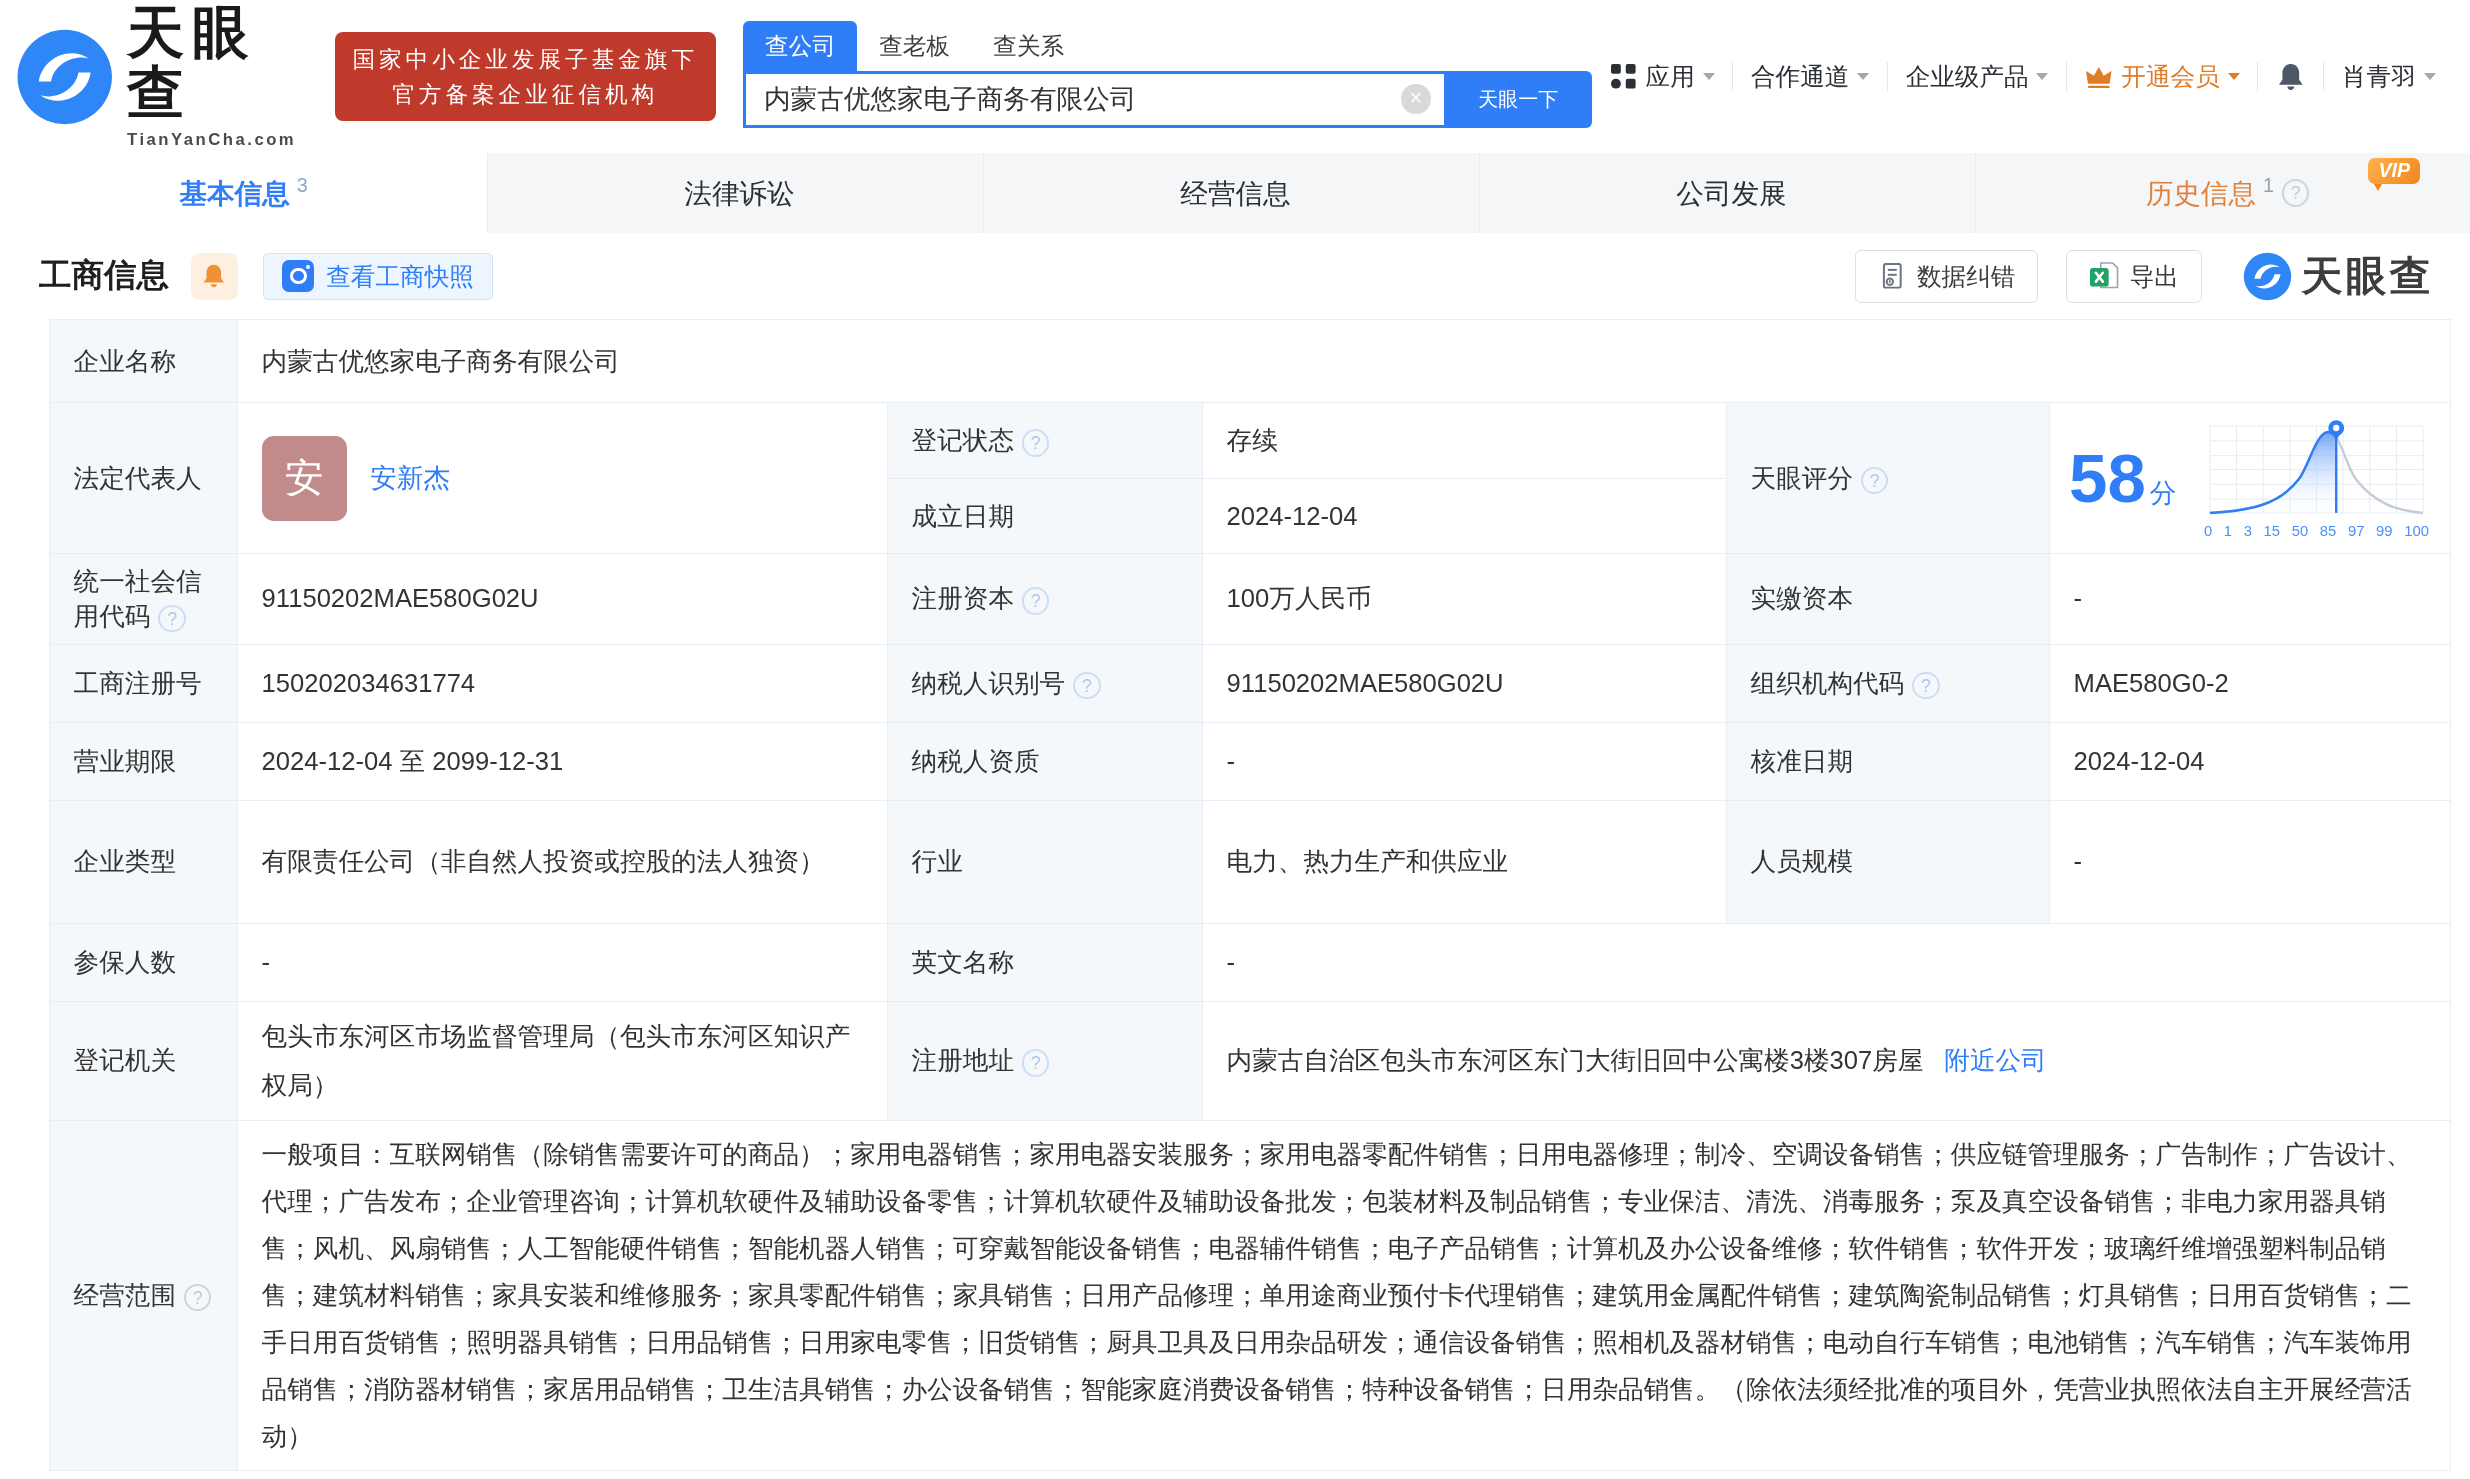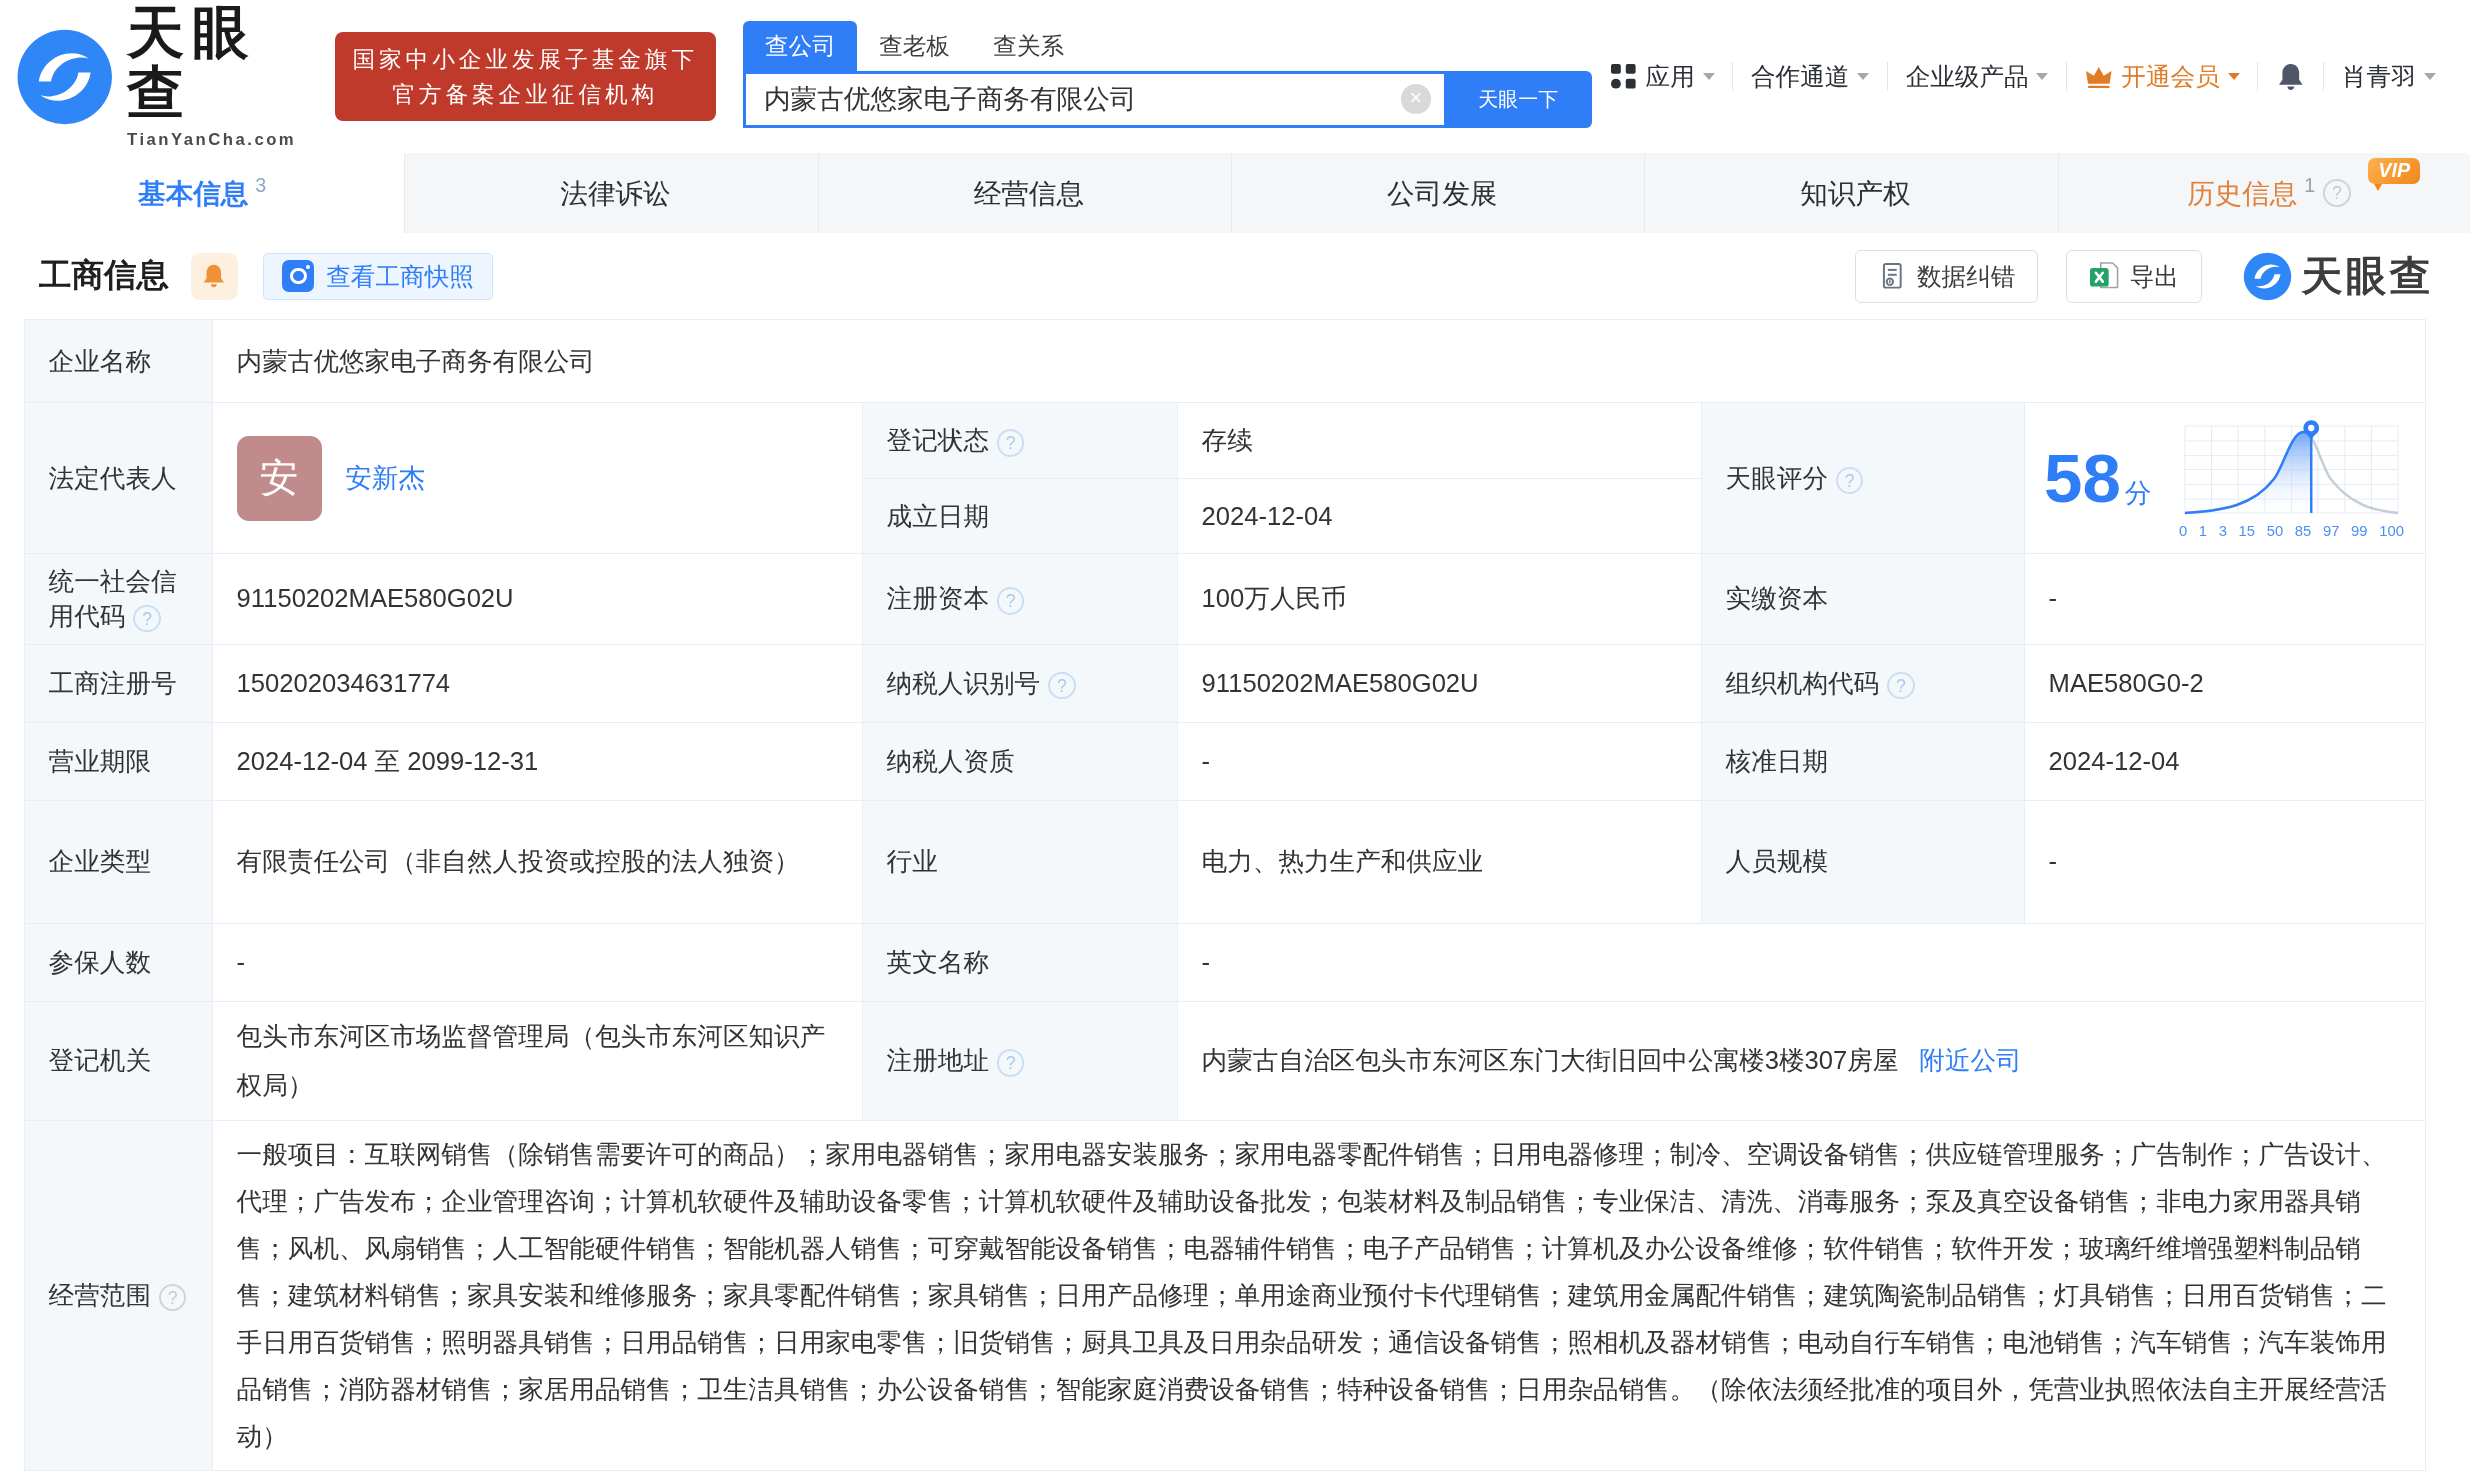--- a/index.html
+++ b/index.html
@@ -58,21 +58,21 @@
   .snapshot-btn .cam::after { content:""; position:absolute; left:7.9px; top:7.9px; width:10.8px; height:10.8px; border:3px solid #fff; border-radius:50%; }
   .snapshot-btn .cam::before { content:""; position:absolute; right:4.9px; top:4.9px; width:3.9px; height:3.9px; background:#fff; border-radius:50%; }
   .snapshot-btn span { font-size:24.6px; color:#2f7ef7; }
   .head-right { margin-left:auto; display:flex; align-items:center; }
   .ghost-btn { height:53px; background:#fff; border:1px solid #dcdfe3; border-radius:5.9px; display:flex; align-items:center; padding:0 21.7px; font-size:24.6px; color:#3c3c3c; cursor:pointer; margin-left:27.6px; }
   .ghost-btn svg { margin-right:9.9px; }
   .watermark { display:flex; align-items:center; margin-left:41px; margin-right:7.9px; }
   .watermark .wm-text { font-size:41px; font-weight:bold; color:#3d3d3d; letter-spacing:3px; margin-left:9.9px; }
 
   
-  table.info { border-collapse:collapse; table-layout:fixed; width:2402px; margin-left:24px; }
+  table.info { border-collapse:collapse; table-layout:fixed; width:2402px; margin-left:49px; }
   table.info td { border:1px solid #e8eef4; font-size:25.6px; color:#333; padding:9.9px 23.6px; vertical-align:middle; word-break:break-all; }
   td.lbl { background:#f4f8fb; }
   td.scope-val { line-height:47px; padding:25.6px 27.6px 25.6px 23.6px; }
   .green { color:#2bae66; }
   .link { color:#2f7ef7; cursor:pointer; }
   .rep-cell { display:flex; align-items:center; gap:23.6px; }
   .avatar { width:85px; height:85px; background:#c18b8b; border-radius:11.8px; color:#fff; font-size:39px; display:flex; align-items:center; justify-content:center; flex:0 0 auto; }
   .rep-name { font-size:26.6px; }
   .score-cell { display:flex; align-items:center; justify-content:center; gap:25.6px; padding:3.9px 9.9px; }
   .score-num { font-size:69px; font-weight:bold; color:#2f7ef7; line-height:1; }
@@ -174,23 +174,20 @@
         <span class="count blue">3</span>
     </div>
     <div class="mtab">
       <span>法律诉讼</span>
     </div>
     <div class="mtab">
       <span>经营信息</span>
     </div>
     <div class="mtab">
       <span>公司发展</span>
-    </div>
-    <div class="mtab">
-      <span>知识产权</span>
     </div>
     <div class="mtab history">
       <span class="vip-badge">VIP</span>
       <span>历史信息</span>
         <span class="count">1</span>
       <span class="qicon"></span>
     </div>
   </div>
 
   <div class="section-head">

